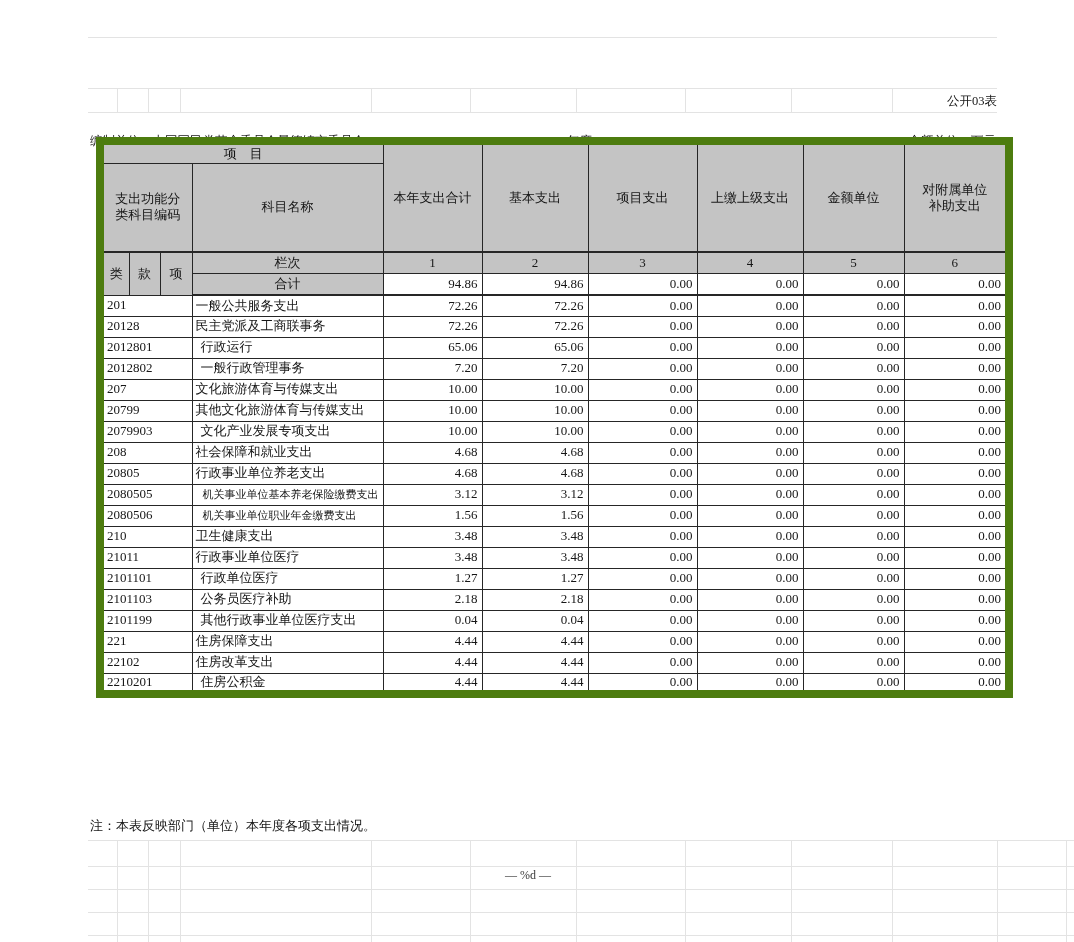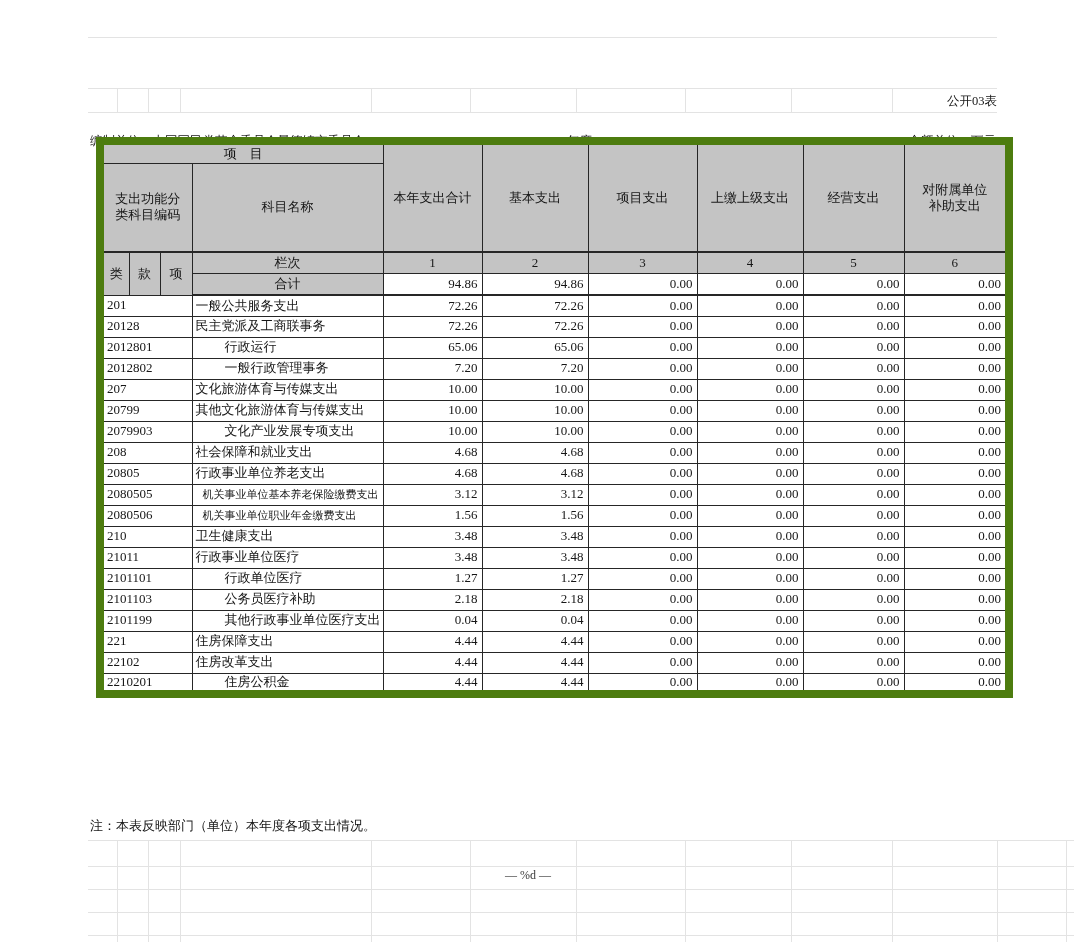--- a/index.html
+++ b/index.html
@@ -48,21 +48,21 @@
   tr.r4 { height: 22px; }
   tbody tr { height: 21px; background: #ffffff; }
   tr.r3 th, tr.r3 td { border-top: 2px solid #262626; }
   tr.r4 th, tr.r4 td { border-bottom: 2px solid #262626; }
   th.hd { text-align: center; padding: 0 6px; white-space: normal; }
   th.hd-wide { padding: 0 14px; }
   td.colnum { text-align: center; }
   td.num { text-align: right; padding-right: 4px; white-space: nowrap; }
   td.code { text-align: left; padding-left: 3px; white-space: nowrap; font-size: 13px; }
   td.name { text-align: left; padding-left: 3px; white-space: nowrap; }
-  td.name.indent-1 { padding-left: 32px; }
+  td.name.indent-1 { padding-left: 8px; }
   td.name.small { font-size: 11px; padding-left: 10px; }
   th.lbl { text-align: center; }
 
   .note {
     position: absolute; left: 90px; top: 817px;
     font-size: 13px;
   }
   .footer-ph {
     position: absolute; left: 88px; top: 868px; width: 880px;
     text-align: center; font-size: 12px; color: #3a3a3a;
@@ -123,21 +123,21 @@
         <col style="width:101px">
         <col style="width:105px">
     </colgroup>
     <thead>
       <tr class="r1">
         <th class="gray hd" colspan="4">项　目</th>
         <th class="gray hd" rowspan="2">本年支出合计</th>
         <th class="gray hd" rowspan="2">基本支出</th>
         <th class="gray hd" rowspan="2">项目支出</th>
         <th class="gray hd" rowspan="2">上缴上级支出</th>
-        <th class="gray hd" rowspan="2">经营支出</th>
+        <th class="gray hd" rowspan="2">金额单位</th>
         <th class="gray hd hd-wide" rowspan="2">对附属单位补助支出</th>
       </tr>
       <tr class="r2">
         <th class="gray hd" colspan="3">支出功能分类科目编码</th>
         <th class="gray hd">科目名称</th>
       </tr>
       <tr class="r3">
         <th class="gray lbl" rowspan="2">类</th>
         <th class="gray lbl" rowspan="2">款</th>
         <th class="gray lbl" rowspan="2">项</th>

